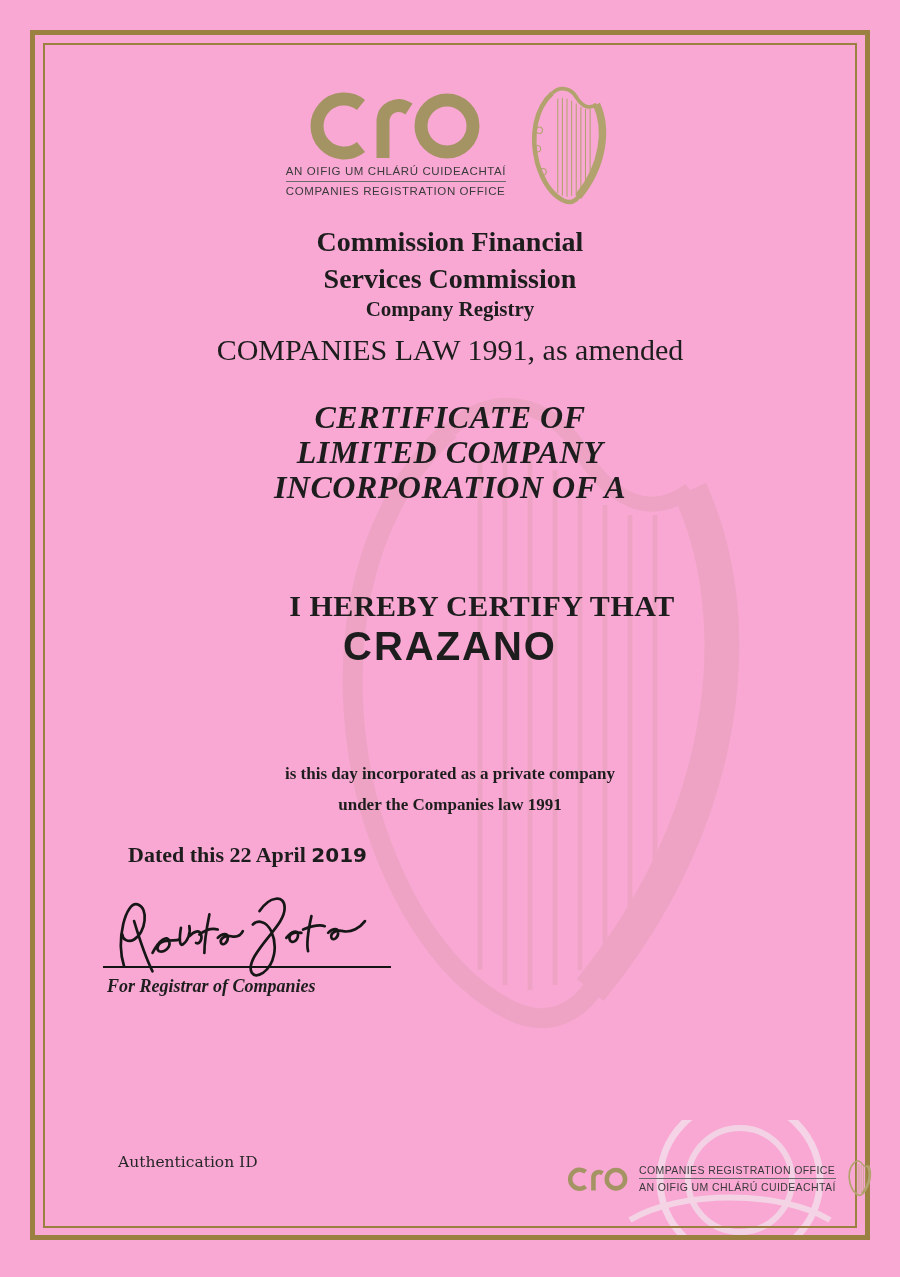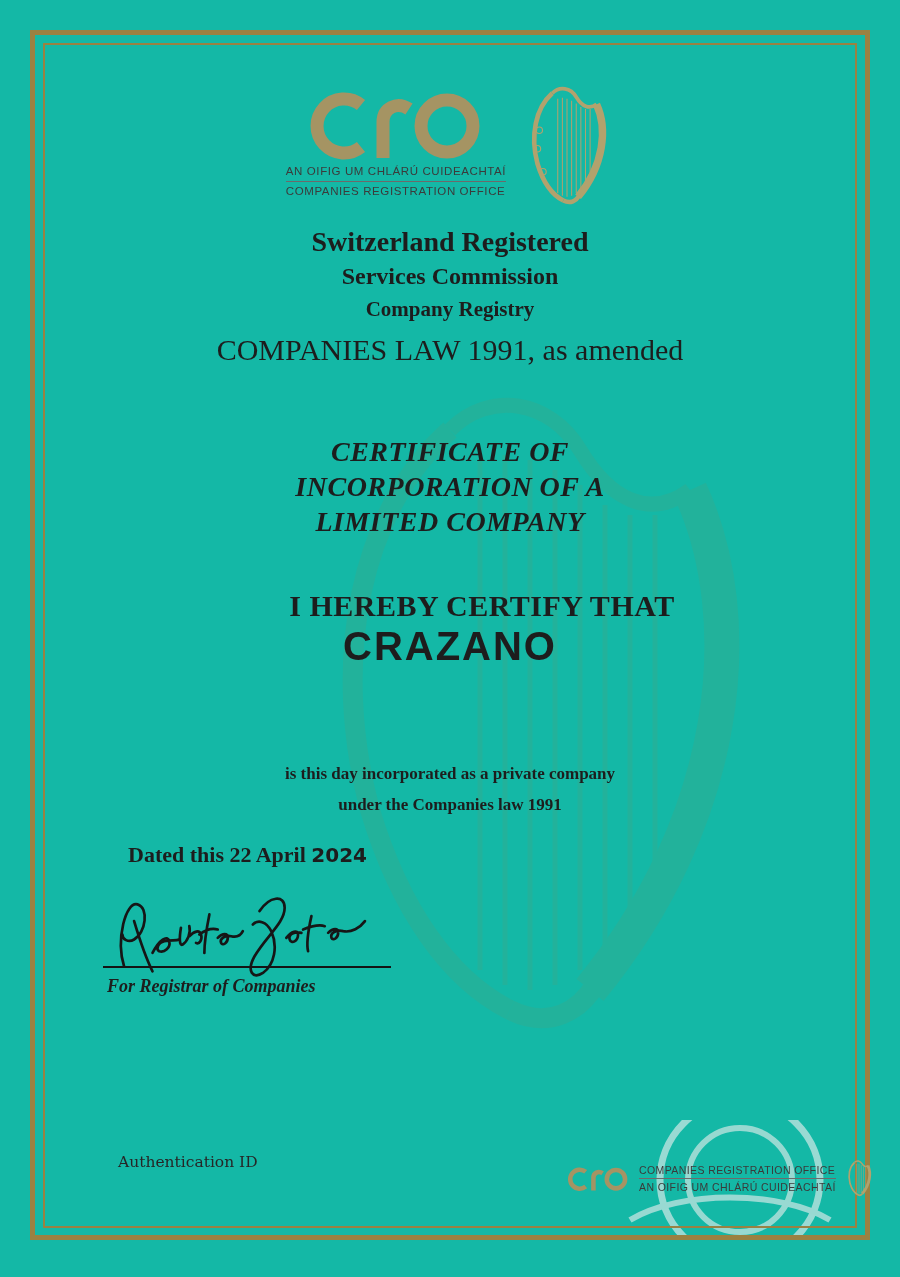--- a/index.html
+++ b/index.html
@@ -1,17 +1,17 @@
 <!DOCTYPE html>
 <html><head>
 <meta charset="utf-8">
 <style>
   html,body { margin:0; padding:0; background:#ffffff; }
   .page {
-    position:relative; width:900px; height:1277px; background:#14b8a6;
+    position:relative; width:900px; height:1277px; background:#f9a8d4;
     font-family:"Liberation Serif", serif; color:#1d1d1d; overflow:hidden;
   }
   .border-outer {
     position:absolute; left:30px; top:30px; width:830px; height:1200px;
     border:5px solid #9a8142; box-sizing:content-box;
   }
   .border-inner {
     position:absolute; left:43px; top:43px; width:810px; height:1181px;
     border:2px solid #9a8142; box-sizing:content-box;
   }
@@ -23,24 +23,24 @@
   .logo-top .wordmark-col { display:flex; flex-direction:column; align-items:center; }
   .logo-subtext {
     font-family:"Liberation Sans", sans-serif; color:#3b3b3b;
     font-size:11.5px; letter-spacing:0.6px; white-space:nowrap; line-height:15px;
     text-align:left;
   }
   .logo-subtext .divided { border-bottom:1.5px solid #6b6b6b; padding-bottom:2px; margin-bottom:2px; }
 
   
   .h-auth1 { top:226px; font-size:28px; font-weight:bold; }
-  .h-auth2 { top:263px; font-size:24px; font-weight:bold;text-align:center; }
+  .h-auth2 { top:263px; font-size:28px; font-weight:bold;text-align:center; }
   .h-auth3 { top:297px; font-size:21px; font-weight:bold; }
   .h-law   { top:333px; font-size:30px; font-weight:normal; }
-  .cert-title { top:400px; font-size:28px; font-weight:bold; font-style:italic; line-height:35px; letter-spacing:0.5px;margin-top:34px; }
+  .cert-title { top:400px; font-size:32px; font-weight:bold; font-style:italic; line-height:35px; letter-spacing:0.5px; }
   .reg-num { top:538px; font-size:21px; font-weight:bold; }
   .certify { top:589px; font-size:30px; font-weight:bold; letter-spacing:0.5px;padding-left:32px; }
   .company { top:624px; font-size:40px; font-weight:bold; letter-spacing:2px;
     font-family:"Liberation Sans", sans-serif; }
   .body-text { top:758px; font-size:17px; font-weight:bold; line-height:31px; }
   .dated { position:absolute; left:128px; top:842px; font-size:22px; font-weight:bold; }
   .dated .year { font-family:"DejaVu Sans", sans-serif; font-size:20px; }
 
   .sig-svg { position:absolute; left:92px; top:886px; }
   .sig-line { position:absolute; left:103px; top:966px; width:288px; height:2px; background:#141414; }
@@ -116,43 +116,43 @@
           <line x1="65" y1="25" x2="65" y2="114"></line>
         <line x1="70" y1="27" x2="70" y2="108"></line>
           <line x1="75" y1="27" x2="75" y2="100"></line>
       </g>
       <circle cx="20" cy="50" r="3.5" stroke="#b2a26d" stroke-width="1.2"></circle>
       <circle cx="18" cy="70" r="3.5" stroke="#b2a26d" stroke-width="1.2"></circle>
       <circle cx="24" cy="95" r="3.5" stroke="#b2a26d" stroke-width="1.2"></circle>
     </svg>
   </div>
 
-  <div class="centered h-auth1">Switzerland Registered</div>
+  <div class="centered h-auth1">Commission Financial</div>
   <div class="centered h-auth2">Services Commission</div>
   <div class="centered h-auth3">Company Registry</div>
   <div class="centered h-law">COMPANIES LAW 1991, as amended</div>
 
   <div class="centered cert-title">
     <div>CERTIFICATE OF</div>
+    <div>LIMITED COMPANY</div>
     <div>INCORPORATION OF A</div>
-    <div>LIMITED COMPANY</div>
   </div>
 
 
   <div class="centered certify">I HEREBY CERTIFY THAT</div>
   <div class="centered company">CRAZANO</div>
 
   <div class="centered body-text">
     <div>is this day incorporated as a private company</div>
     <div>under the Companies law 1991</div>
   </div>
 
   <div class="dated">
     <span>Dated this 22 April</span>
-    <span class="year">2024</span>
+    <span class="year">2019</span>
   </div>
 
   <svg class="sig-svg" width="300" height="92" viewBox="0 0 310 110" fill="none" stroke="#161616" stroke-width="3.2" stroke-linecap="round">
     <path d="M14,96 C4,64 16,18 30,22 C44,26 40,56 26,64 C19,68 12,64 12,58"></path>
     <path d="M26,42 C32,62 40,86 48,102"></path>
     <path d="M48,80 C56,64 66,58 68,66 C70,74 62,80 56,78 C52,76 54,68 62,66 C70,64 76,66 80,64"></path>
     <path d="M82,50 C80,62 80,72 84,70 C90,66 94,56 92,48 M92,60 C98,54 104,52 106,58 C108,64 104,70 100,68"></path>
     <path d="M116,34 C112,54 110,70 110,80 M104,58 C112,52 120,50 126,52"></path>
     <path d="M126,62 C132,56 138,56 138,62 C138,68 132,72 130,68 C128,64 134,58 142,60 C150,62 154,58 156,54"></path>
     <path d="M176,30 C188,12 206,10 206,26 C206,44 184,60 170,84 C160,102 168,112 180,104 C194,94 198,72 190,54 C184,42 174,40 168,46"></path>

